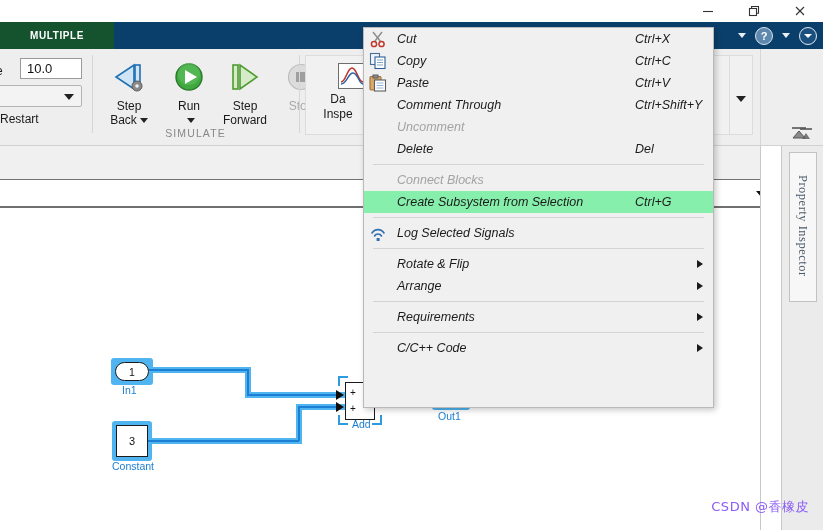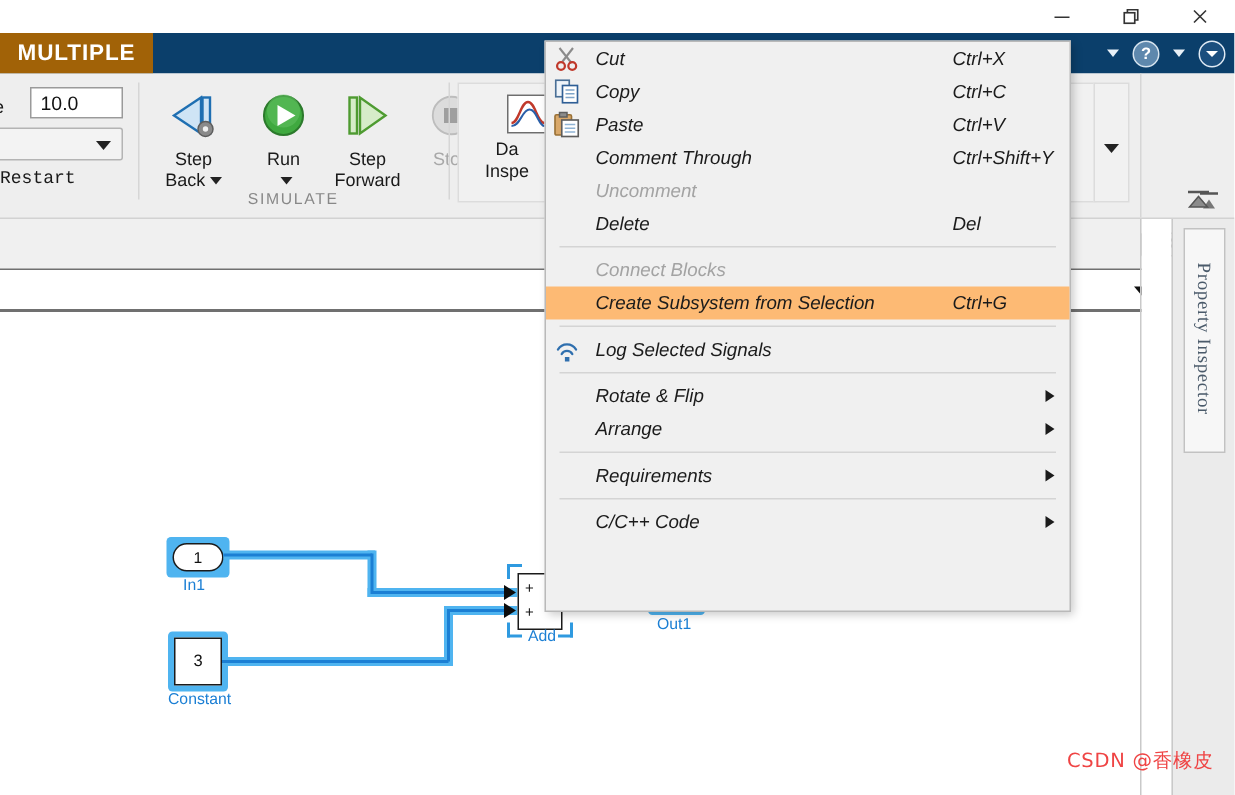--- a/index.html
+++ b/index.html
@@ -21,22 +21,22 @@
   .wbtn{width:46px;height:22px;display:flex;align-items:center;justify-content:center;
         font-size:13px;color:#2b2b2b;line-height:1;}
   .wbtn svg{display:block;}
 
   
   .ribbon-tabs{
     position:absolute;left:0;top:22px;width:823px;height:27px;
     background:#0b3f6b;
   }
   .tab-active{
-    position:absolute;left:0;top:0;width:102px;height:27px;background:#a16207;
-    color:#ffffff;font-size:15px;letter-spacing:.6px;
+    position:absolute;left:0;top:0;width:114px;height:27px;background:#14532d;
+    color:#ffffff;font-size:10px;letter-spacing:.6px;
     display:flex;align-items:center;justify-content:center;font-weight:600;
   }
   .ribbon-right{
     position:absolute;right:0;top:0;height:27px;display:flex;align-items:center;gap:0px;
     padding-right:4px;
   }
   .rr-item{width:22px;height:27px;display:flex;align-items:center;justify-content:center;}
   .caret-w{width:0;height:0;border-left:4.5px solid transparent;border-right:4.5px solid transparent;
            border-top:5px solid #e8f0f7;}
   .qmark{width:16px;height:16px;border-radius:50%;background:#5e88ad;border:1px solid #d7e4ef;
@@ -59,21 +59,21 @@
     position:absolute;left:20px;top:6px;width:62px;height:21px;background:#fff;
     border:1px solid #9a9a9a;font-size:13px;color:#111;display:flex;align-items:center;
     padding-left:6px;box-sizing:border-box;
   }
   .combo-box{
     position:absolute;left:-12px;top:33px;width:94px;height:22px;background:#f3f3f3;
     border:1px solid #b4b4b4;border-radius:2px;box-sizing:border-box;
   }
   .combo-box .carb{position:absolute;right:7px;top:8px;width:0;height:0;
     border-left:5px solid transparent;border-right:5px solid transparent;border-top:6px solid #222;}
-  .lbl-restart{position:absolute;left:0px;top:60px;font-size:12px;color:#1a1a1a;font-family:Liberation Mono, monospace;}
+  .lbl-restart{position:absolute;left:0px;top:60px;font-size:12px;color:#1a1a1a;}
 
   
   .grp-sim{position:absolute;left:92px;top:0px;width:207px;height:96px;}
   .simbtn{position:absolute;top:8px;width:62px;text-align:center;}
   .simbtn .ico{height:40px;display:flex;align-items:center;justify-content:center;}
   .simbtn .txt{font-size:12px;color:#1a1a1a;line-height:14px;margin-top:2px;}
   .simbtn.dis .txt{color:#a8a8a8;}
   .mini-caret{display:inline-block;width:0;height:0;vertical-align:middle;margin-left:3px;
     border-left:4px solid transparent;border-right:4px solid transparent;border-top:5px solid #222;}
   .sim-label{position:absolute;left:0;right:0;bottom:6px;text-align:center;font-size:10.5px;
@@ -153,27 +153,27 @@
     position:absolute;left:363px;top:27px;width:351px;height:381px;
     background:#f0f0f0;border:1px solid #b9b9b9;
     box-shadow:2px 2px 6px rgba(0,0,0,.22);
     box-sizing:border-box;
   }
   .mi{position:relative;height:22px;display:flex;align-items:center;cursor:default;font-style:italic;}
   .mi .mi-ico{position:absolute;left:5px;top:2px;width:18px;height:18px;}
   .mi .mi-label{margin-left:33px;font-size:12.5px;color:#1b1b1b;white-space:nowrap;}
   .mi .mi-key{position:absolute;right:6px;font-size:12.5px;color:#1b1b1b;}
   .mi.disabled .mi-label,.mi.disabled .mi-key{color:#a3a3a3;}
-  .mi.sel{background:#fdba74;}
+  .mi.sel{background:#86efac;}
   .mi .mi-sub{position:absolute;right:10px;width:0;height:0;
     border-top:4.5px solid transparent;border-bottom:4.5px solid transparent;border-left:6px solid #1b1b1b;}
   .msep{height:1px;background:#d4d4d4;margin:4px 9px;}
 
   
-  .wm{position:absolute;right:14px;bottom:14px;font-size:13px;color:#ef4444;
+  .wm{position:absolute;right:14px;bottom:14px;font-size:13px;color:#8b5cf6;
       font-family:"DejaVu Sans","Liberation Sans",sans-serif;letter-spacing:.5px;}
 </style>
 </head>
 <body>
 
 <div class="root">
 
   <div class="titlebar">
     <div class="wbtns">
       <div class="wbtn">

